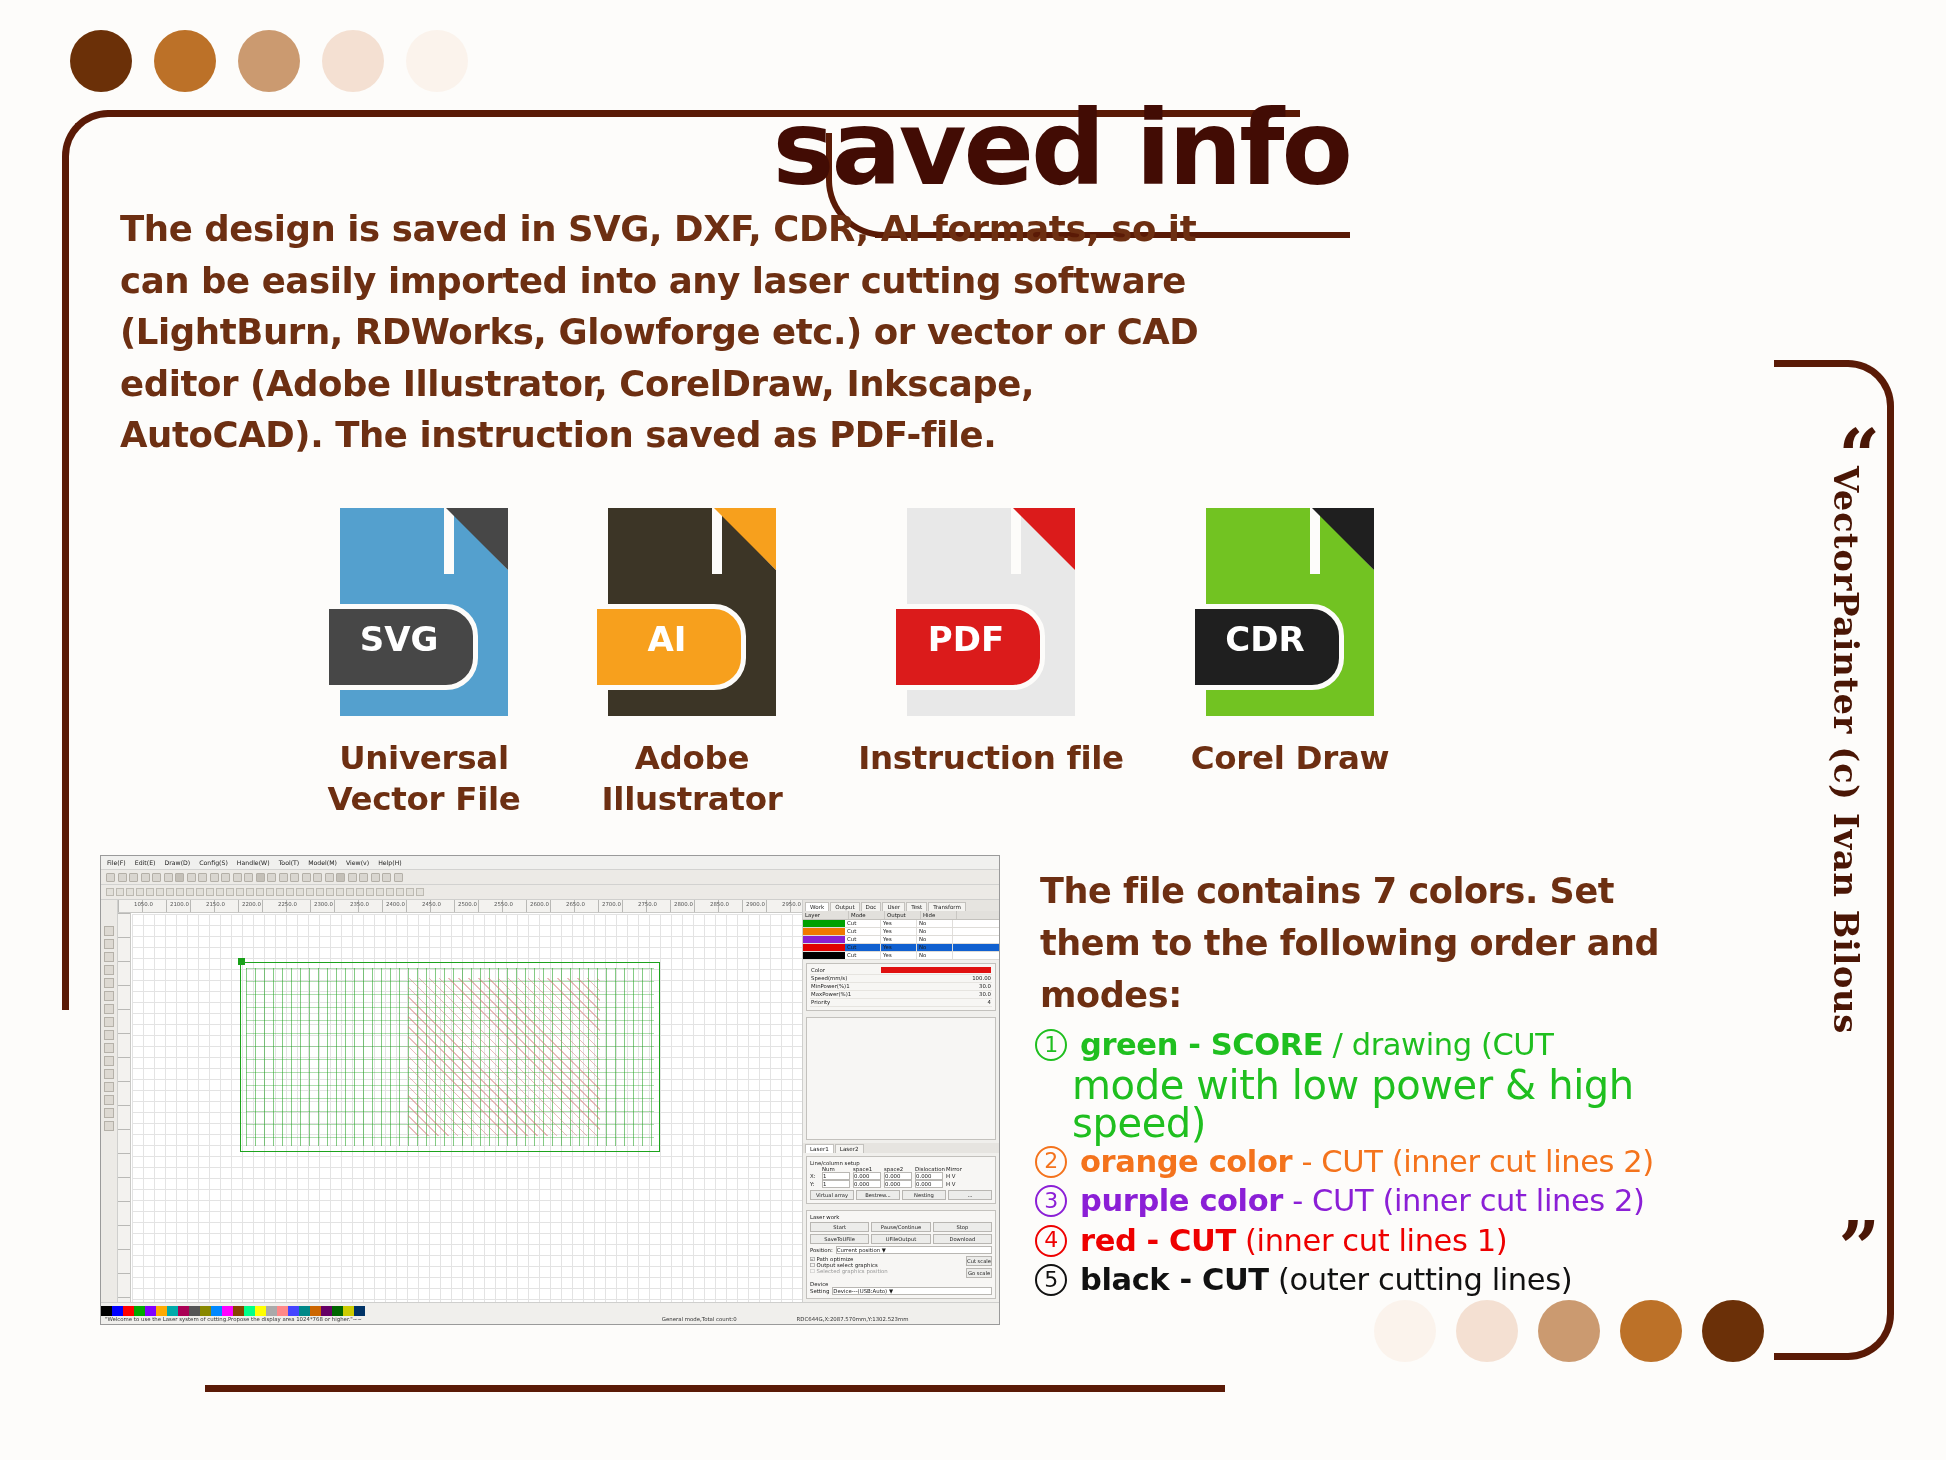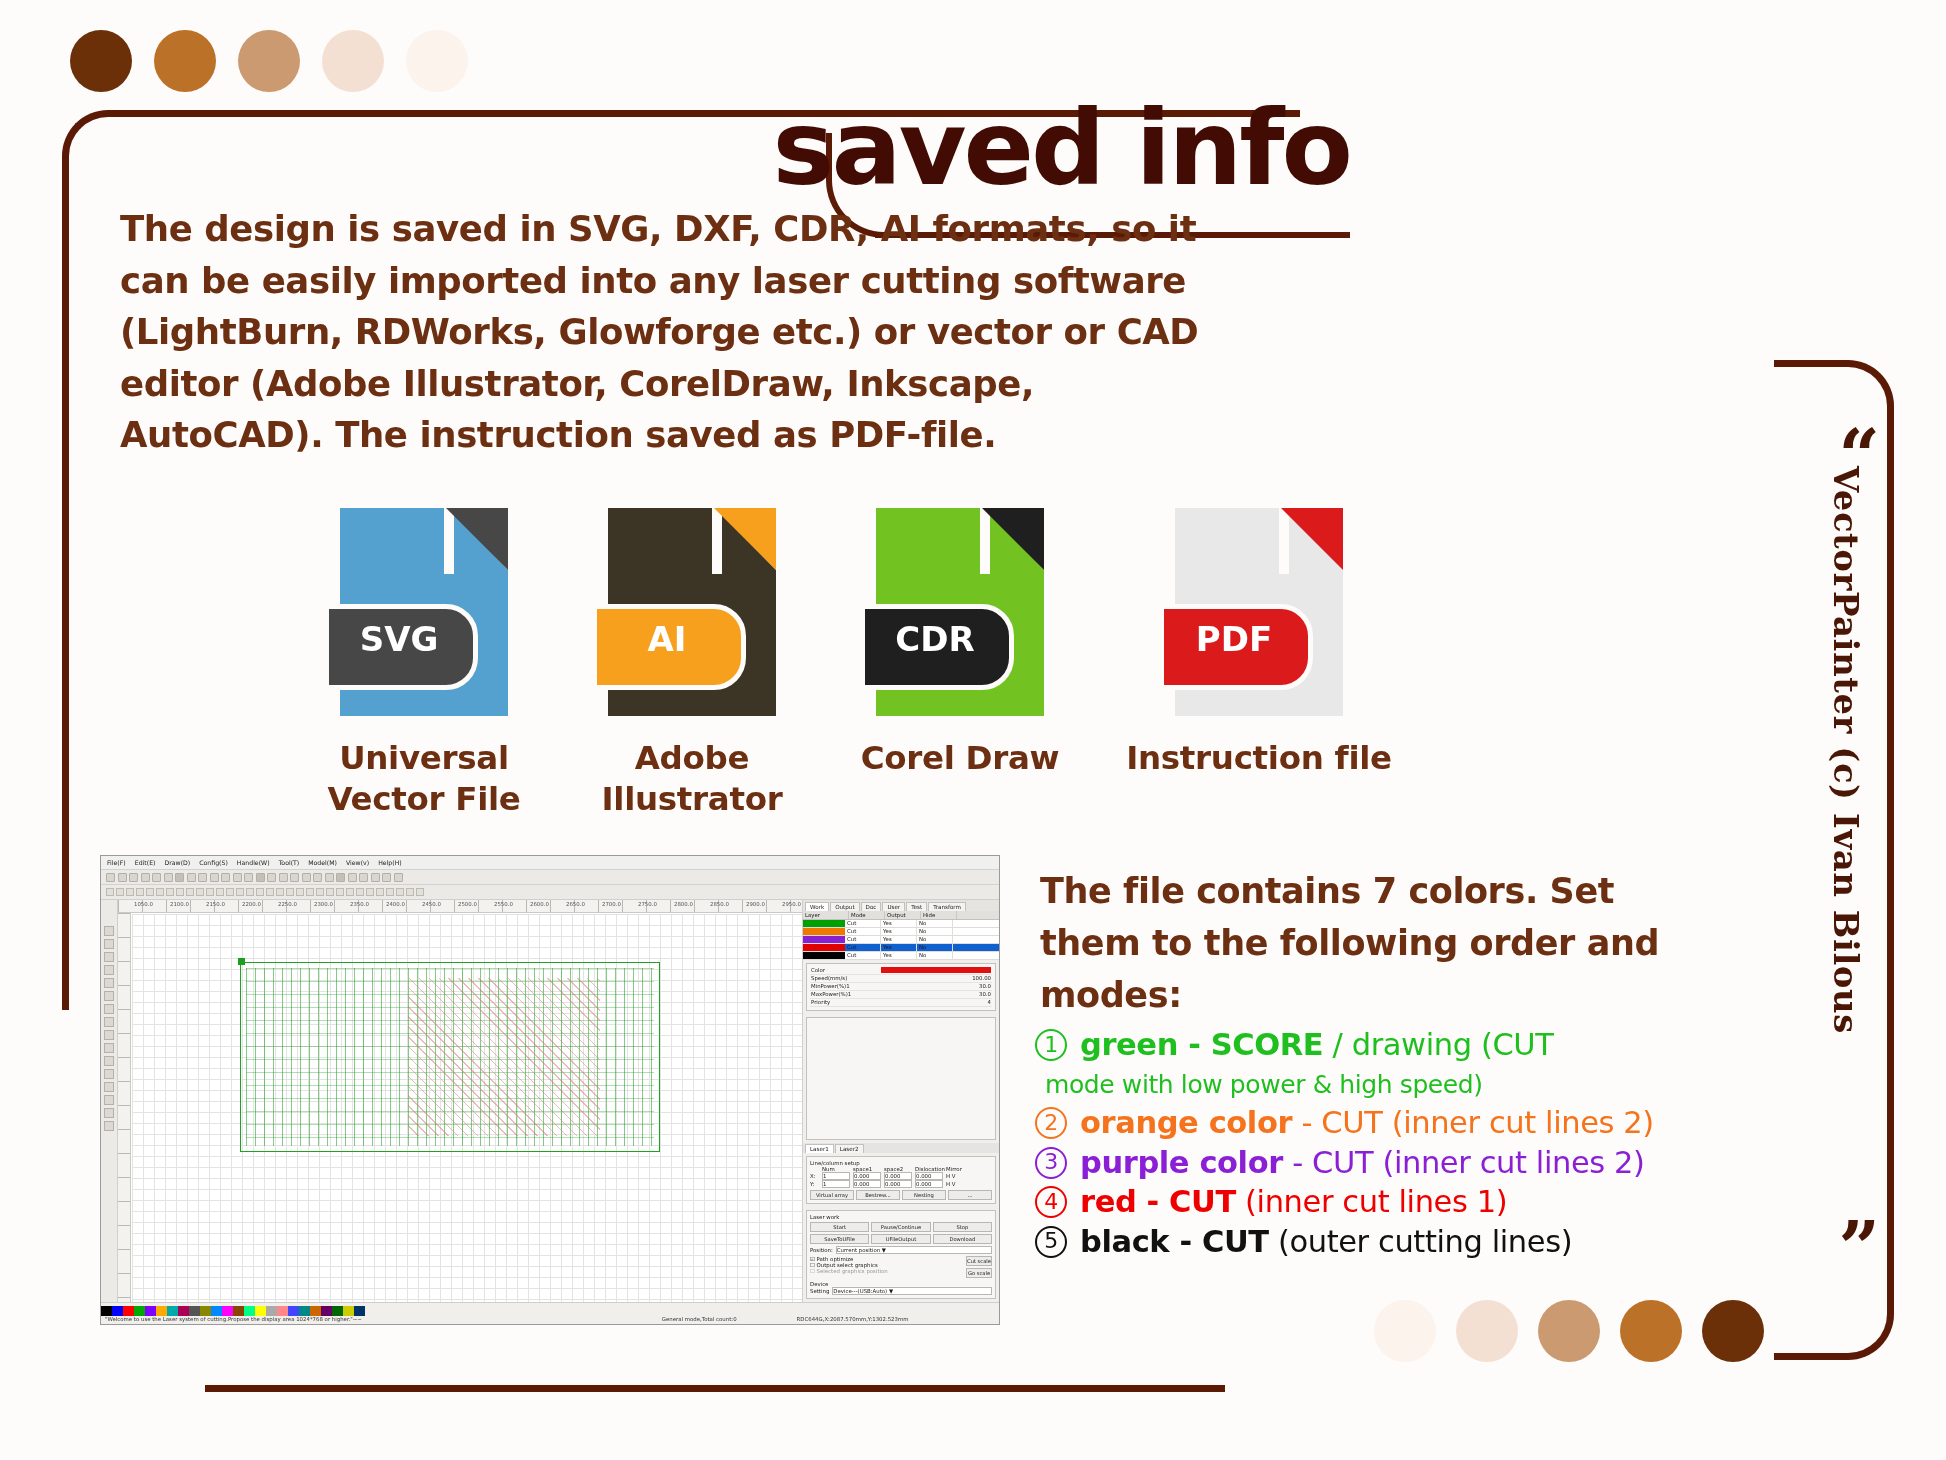--- a/index.html
+++ b/index.html
@@ -232,21 +232,21 @@
     font-size: 30.5px; line-height: 38.5px; letter-spacing: -0.4px;
     display: flex; align-items: flex-start; margin-bottom: 1px;
   }
   .cnum {
     flex: 0 0 auto; width: 32px; height: 32px; border: 2.4px solid currentColor;
     border-radius: 50%; display: flex; align-items: center; justify-content: center;
     font-size: 22px; font-weight: normal; margin-right: 5px; margin-top: 3px;
   }
   .ctext { flex: 1; }
   .ctext b { font-weight: bold; margin-left: 8px; }
-  .cont { font-family: "DejaVu Sans", sans-serif; font-size: 25px; line-height: 38.5px; margin-left: 10px; letter-spacing: -0.4px; }
+  .cont { font-family: "DejaVu Sans", sans-serif; font-size: 40px; line-height: 38.5px; margin-left: 37px; letter-spacing: -0.4px; }
 
   
   .frame-right {
     position: absolute; right: 52px; top: 360px;
     width: 120px; height: 1000px;
     border-right: 7px solid #5a1a06;
     border-top: 7px solid #5a1a06;
     border-bottom: 7px solid #5a1a06;
     border-top-right-radius: 46px;
     border-bottom-right-radius: 46px;
@@ -313,41 +313,41 @@
         <div class="fileicon">
           <div class="sheet-main" style="background:#3C3526"></div>
           <div class="notch"></div>
           <div class="fold" style="background:#F7A01D"></div>
           <div class="badge" style="background:#F7A01D">
             <span>AI</span>
           </div>
         </div>
         <div class="icon-label">Adobe<br>Illustrator</div>
       </div>
+      <div class="icon-cell wide">
+        <div class="fileicon">
+          <div class="sheet-main" style="background:#E8E8E8"></div>
+          <div class="notch"></div>
+          <div class="fold" style="background:#DB1B1B"></div>
+          <div class="badge" style="background:#DB1B1B">
+            <span>PDF</span>
+          </div>
+        </div>
+        <div class="icon-label">Instruction file</div>
+      </div>
       <div class="icon-cell">
         <div class="fileicon">
           <div class="sheet-main" style="background:#72C322"></div>
           <div class="notch"></div>
           <div class="fold" style="background:#1F1F1F"></div>
           <div class="badge" style="background:#1F1F1F">
             <span>CDR</span>
           </div>
         </div>
         <div class="icon-label">Corel Draw</div>
-      </div>
-      <div class="icon-cell wide">
-        <div class="fileicon">
-          <div class="sheet-main" style="background:#E8E8E8"></div>
-          <div class="notch"></div>
-          <div class="fold" style="background:#DB1B1B"></div>
-          <div class="badge" style="background:#DB1B1B">
-            <span>PDF</span>
-          </div>
-        </div>
-        <div class="icon-label">Instruction file</div>
       </div>
     </div>
 
   <div class="shot">
     <div class="menubar" id="shot-menu">
         <span>File(F)</span>
         <span>Edit(E)</span>
         <span>Draw(D)</span>
         <span>Config(S)</span>
         <span>Handle(W)</span>

